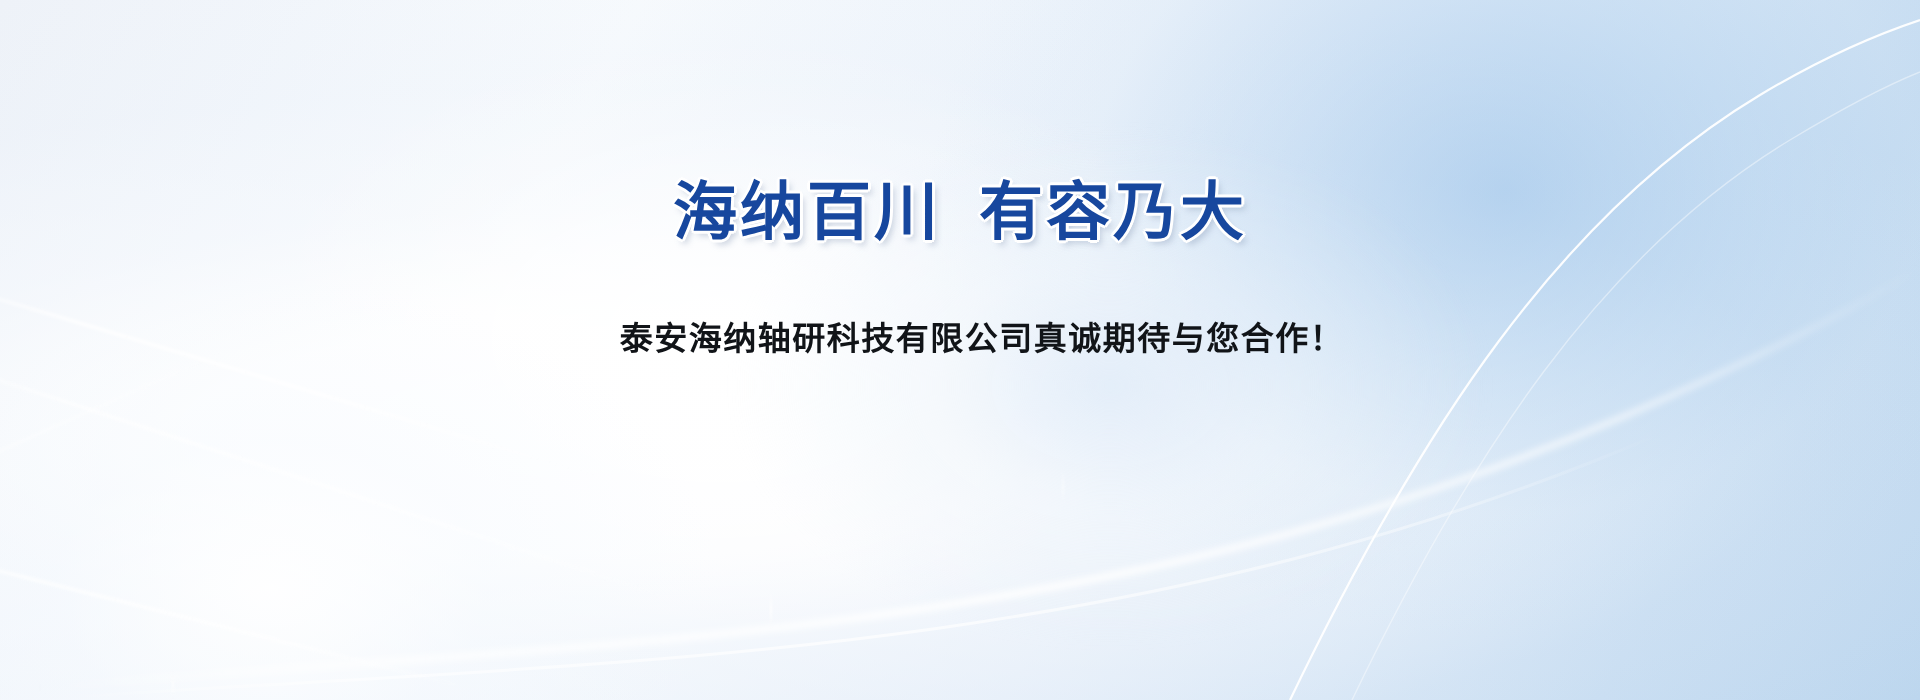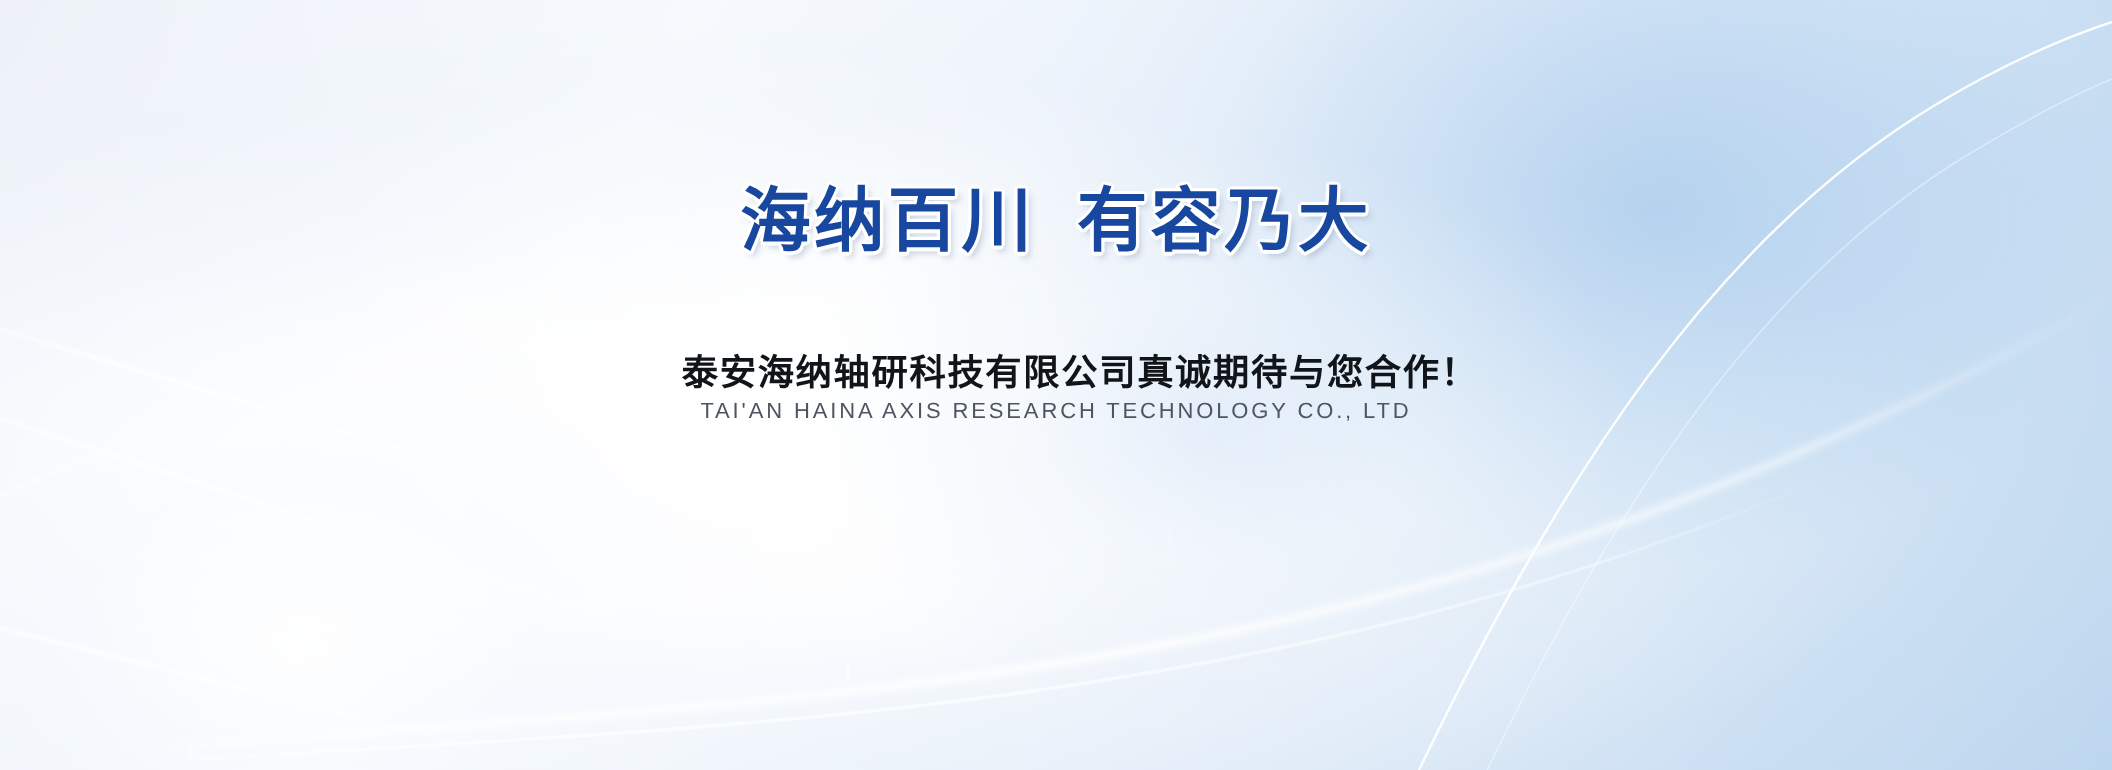--- a/index.html
+++ b/index.html
@@ -149,28 +149,28 @@
   .content {
     position: absolute;
     inset: 0;
     display: flex;
     flex-direction: column;
     align-items: center;
     pointer-events: none;
   }
 
   .headline {
-    margin: 0;
+    margin: 16px;
     padding: 0;
     position: absolute;
     top: 168px;
     left: 0;
     right: 0;
     text-align: center;
-    font-family: Liberation Serif, serif;
+    font-family: Liberation Mono, monospace;
     font-size: 64px;
     line-height: 1.05;
     font-weight: bold;
     color: #17479e;
     letter-spacing: 3px;
     white-space: nowrap;
     
     text-shadow:
       -2px -2px 0 #ffffff,
        2px -2px 0 #ffffff,
@@ -262,15 +262,14 @@
     <div class="glint glint-b"></div>
     <div class="glint glint-c"></div>
   </div>
 
   <div class="content">
 
     <h1 class="headline"><span>海纳百川</span><span class="gap"></span><span>有容乃大</span></h1>
 
     <p class="sub-cn">泰安海纳轴研科技有限公司真诚期待与您合作！</p>
 
-    <p class="sub-en">TAI'AN HAINA AXIS RESEARCH TECHNOLOGY CO., LTD</p>
   </div>
 </div>
 
 </body></html>

